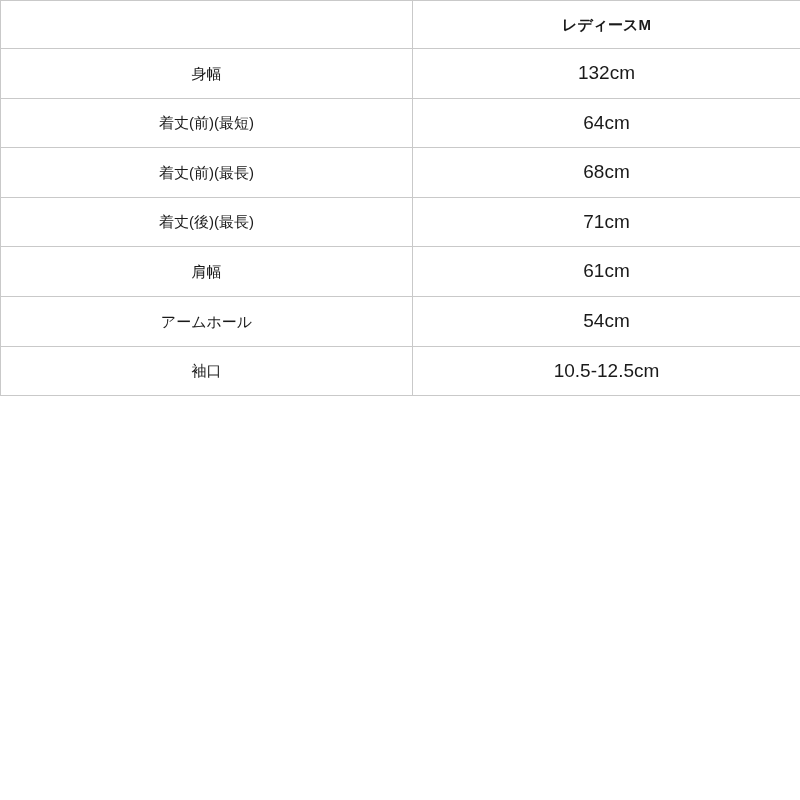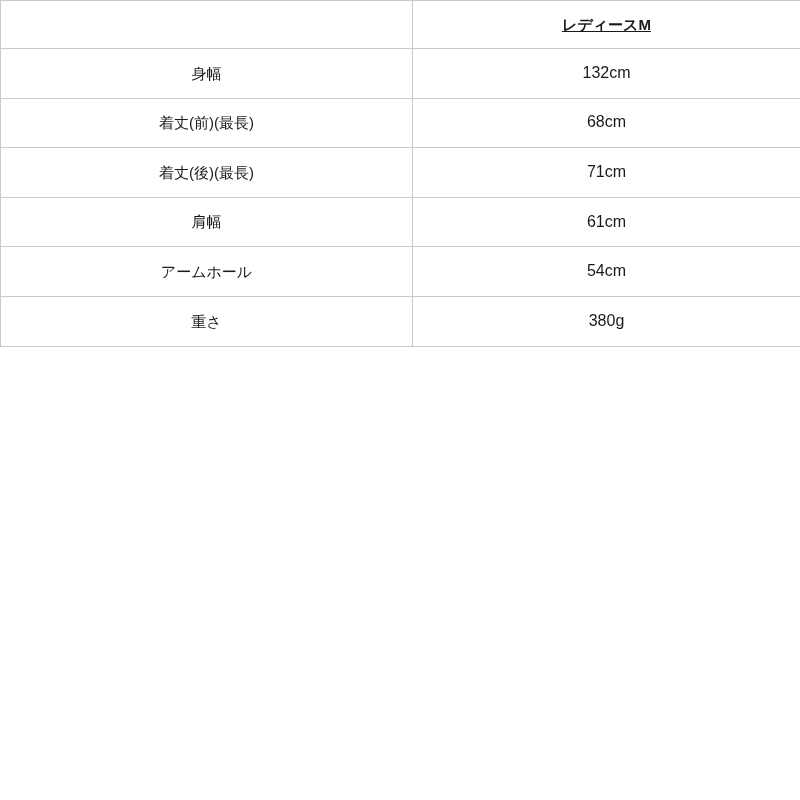--- a/index.html
+++ b/index.html
@@ -37,31 +37,30 @@
     padding: 0;
     height: 48.6px;
     line-height: 1.3;
     font-weight: normal;
     color: #1a1a1a;
   }
   table.size-table tr.header-row th {
     height: 47px;
     font-weight: bold;
     font-size: 15px;
-    text-decoration: underline;
   }
   table.size-table tr.header-row th.empty-header {
     border-left: 1px solid #c9c9c9;
   }
   table.size-table td.label-cell {
     font-size: 15px;
     margin-left: 47px;
   }
   table.size-table td.value-cell {
-    font-size: 16px;
+    font-size: 19px;
     margin-left: 36px;
   }
   
   table.size-table {
     border-top: 1px solid #c9c9c9;
     border-left: 1px solid #c9c9c9;
   }
 </style>
 </head>
 <body>
@@ -77,34 +76,38 @@
         <th class="empty-header"></th>
         <th>レディースM</th>
       </tr>
     </thead>
     <tbody>
       <tr>
         <td class="label-cell">身幅</td>
         <td class="value-cell">132cm</td>
       </tr>
       <tr>
+        <td class="label-cell">着丈(前)(最短)</td>
+        <td class="value-cell">64cm</td>
+      </tr>
+      <tr>
         <td class="label-cell">着丈(前)(最長)</td>
         <td class="value-cell">68cm</td>
       </tr>
       <tr>
         <td class="label-cell">着丈(後)(最長)</td>
         <td class="value-cell">71cm</td>
       </tr>
       <tr>
         <td class="label-cell">肩幅</td>
         <td class="value-cell">61cm</td>
       </tr>
       <tr>
         <td class="label-cell">アームホール</td>
         <td class="value-cell">54cm</td>
       </tr>
       <tr>
-        <td class="label-cell">重さ</td>
-        <td class="value-cell">380g</td>
+        <td class="label-cell">袖口</td>
+        <td class="value-cell">10.5-12.5cm</td>
       </tr>
     </tbody>
   </table>
 </div>
 
 </body></html>

